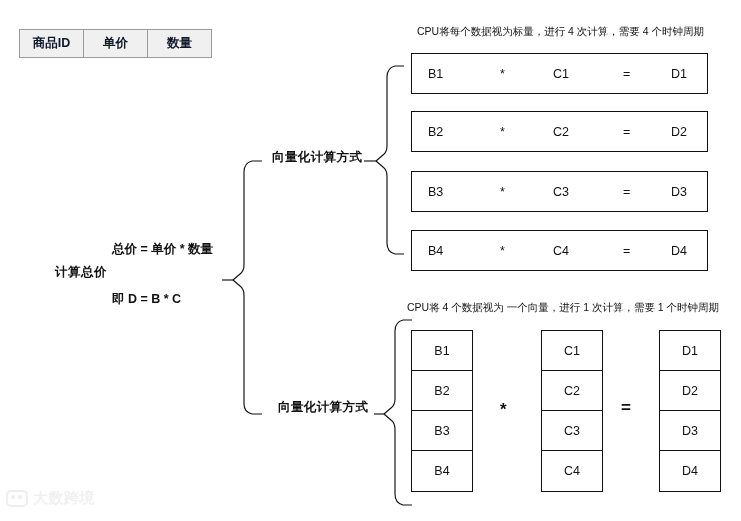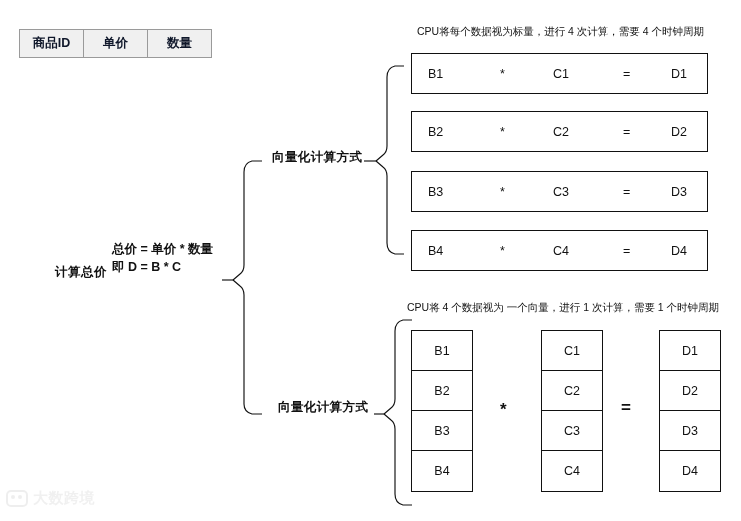--- a/index.html
+++ b/index.html
@@ -29,21 +29,21 @@
   }
 
   
   #calc-total-label{
     left:29px;top:264px;font-size:12.5px;font-weight:700;letter-spacing:.5px;margin-left:26px;
   }
   #formula-block{
     left:112px;top:240px;font-size:12.5px;font-weight:700;line-height:18px;
     text-align:left;width:120px;
   }
-  #formula-block .l2{font-weight:700;}
+  #formula-block .l2{font-weight:700;margin-top:32px;}
 
   
   #label-traditional{
     left:272px;top:149px;font-size:12.5px;font-weight:700;letter-spacing:.4px;
   }
   #label-vector{
     left:278px;top:399px;font-size:12.5px;font-weight:700;letter-spacing:.4px;
   }
 
   

